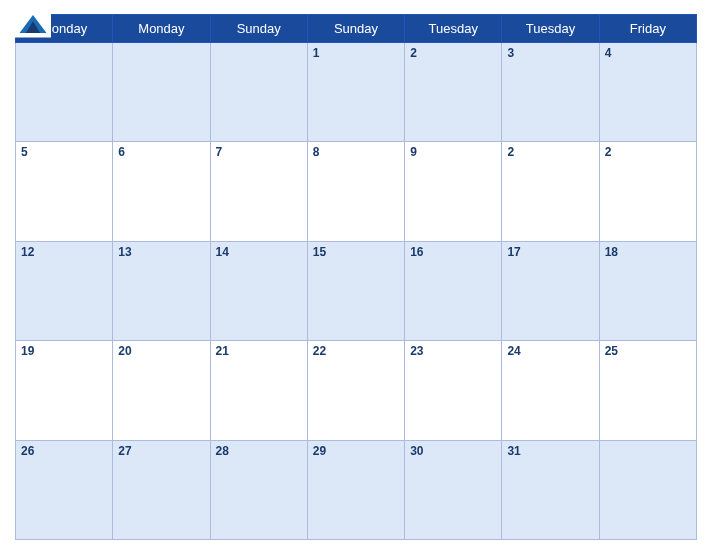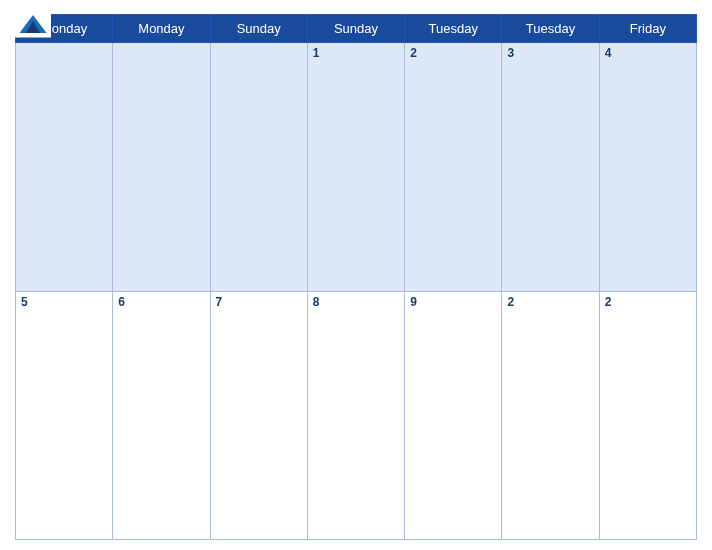--- a/index.html
+++ b/index.html
@@ -138,14 +138,41 @@
       </tr>
       <tr>
         <td><span class="day-num">5</span></td>
         <td><span class="day-num">6</span></td>
         <td><span class="day-num">7</span></td>
         <td><span class="day-num">8</span></td>
         <td><span class="day-num">9</span></td>
         <td><span class="day-num">2</span></td>
         <td><span class="day-num">2</span></td>
       </tr>
+      <tr>
+        <td><span class="day-num">12</span></td>
+        <td><span class="day-num">13</span></td>
+        <td><span class="day-num">14</span></td>
+        <td><span class="day-num">15</span></td>
+        <td><span class="day-num">16</span></td>
+        <td><span class="day-num">17</span></td>
+        <td><span class="day-num">18</span></td>
+      </tr>
+      <tr>
+        <td><span class="day-num">19</span></td>
+        <td><span class="day-num">20</span></td>
+        <td><span class="day-num">21</span></td>
+        <td><span class="day-num">22</span></td>
+        <td><span class="day-num">23</span></td>
+        <td><span class="day-num">24</span></td>
+        <td><span class="day-num">25</span></td>
+      </tr>
+      <tr>
+        <td><span class="day-num">26</span></td>
+        <td><span class="day-num">27</span></td>
+        <td><span class="day-num">28</span></td>
+        <td><span class="day-num">29</span></td>
+        <td><span class="day-num">30</span></td>
+        <td><span class="day-num">31</span></td>
+        <td class="empty-cell"></td>
+      </tr>
     </tbody>
 </table>
 
 </body></html>

